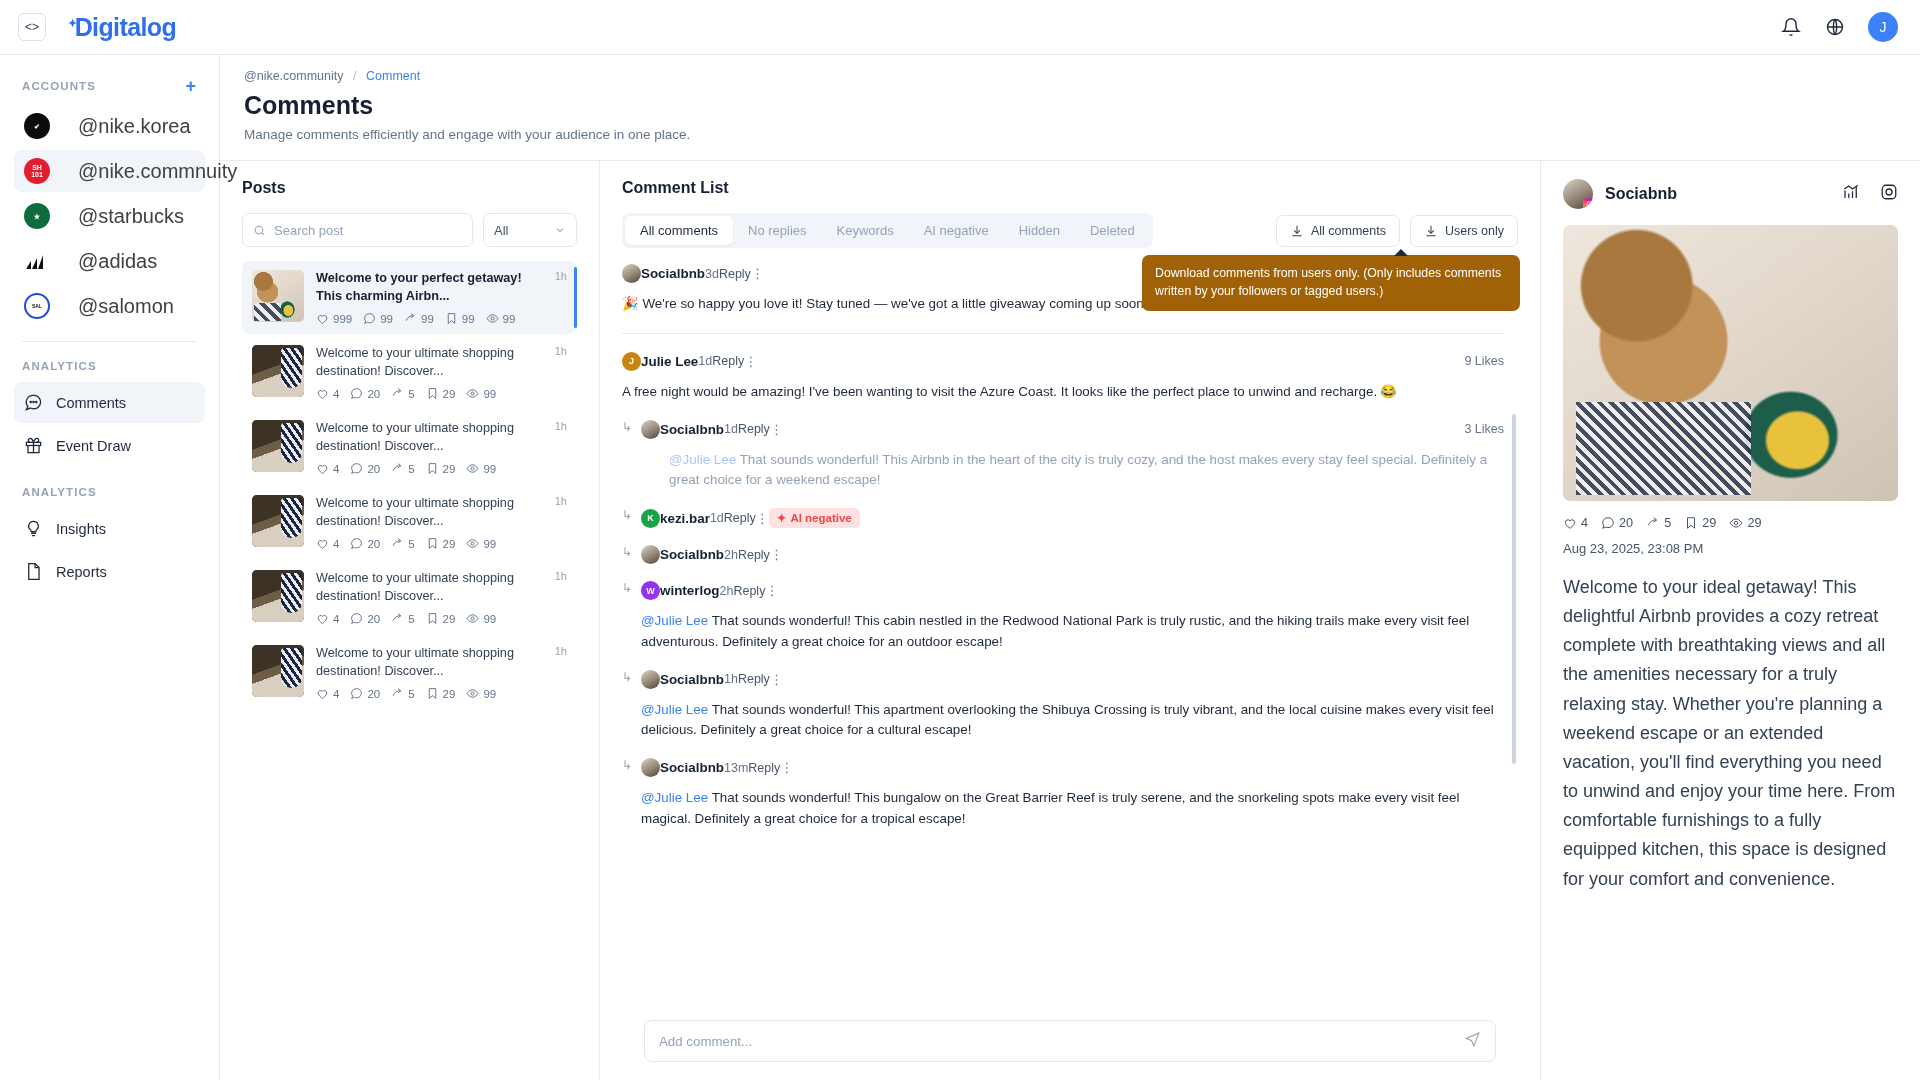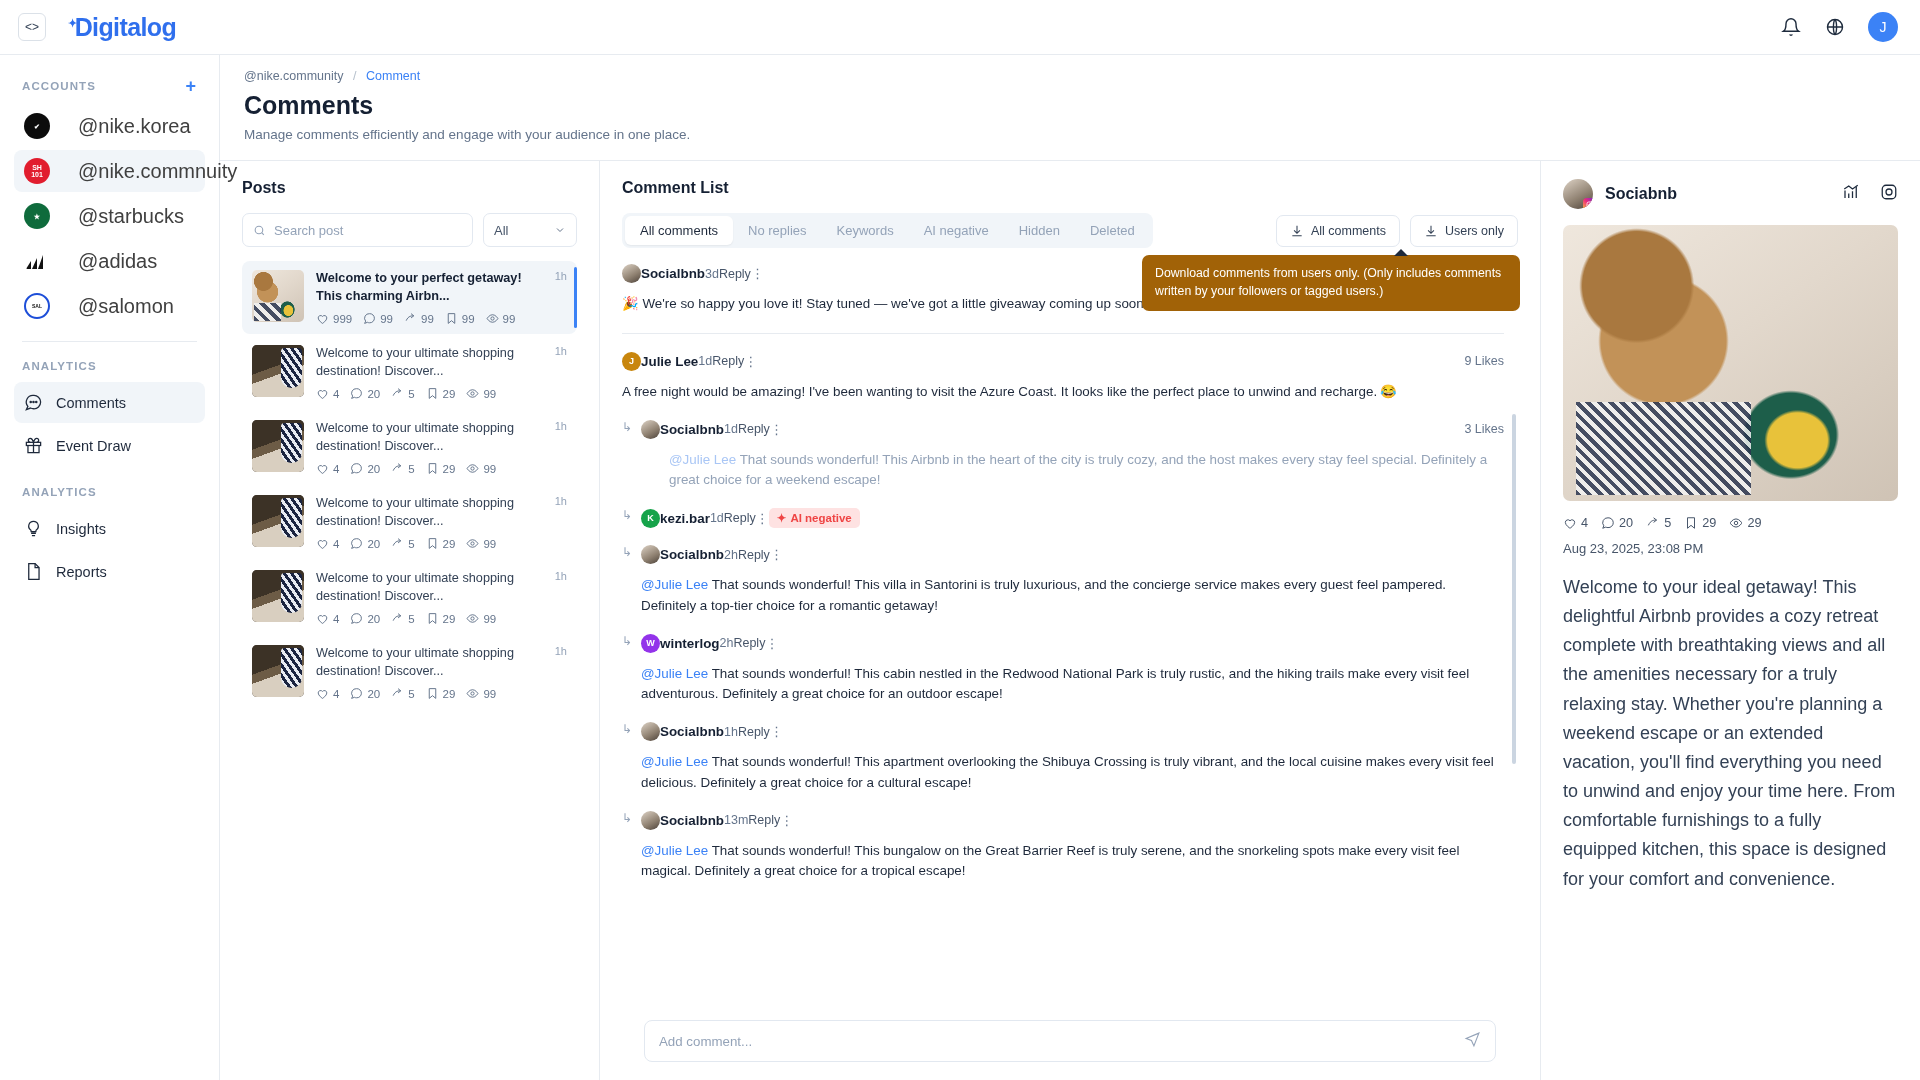--- a/index.html
+++ b/index.html
@@ -645,21 +645,20 @@
               <div class="reply-body">
                 <div class="c-head">
                   <span class="c-av">
                     <span class="ph prof" style="display:block;width:100%;height:100%"></span>
                   </span>
                   <span class="c-name">Socialbnb</span>
                   <span class="c-time">2h</span>
                   <span class="c-reply">Reply</span>
                   <span class="c-dots">⋮</span>
                 </div>
-                <div class="c-text"><span class="mention">@Julie Lee</span> That sounds wonderful! This villa in Santorini is truly luxurious, and the concierge service makes every guest feel pampered. Definitely a top-tier choice for a romantic getaway!</div>
               </div>
             </div>
             <div class="reply">
               <span class="arrow">↳</span>
               <div class="reply-body">
                 <div class="c-head">
                   <span class="c-av" style="background:#9333ea">W</span>
                   <span class="c-name">winterlog</span>
                   <span class="c-time">2h</span>
                   <span class="c-reply">Reply</span>

